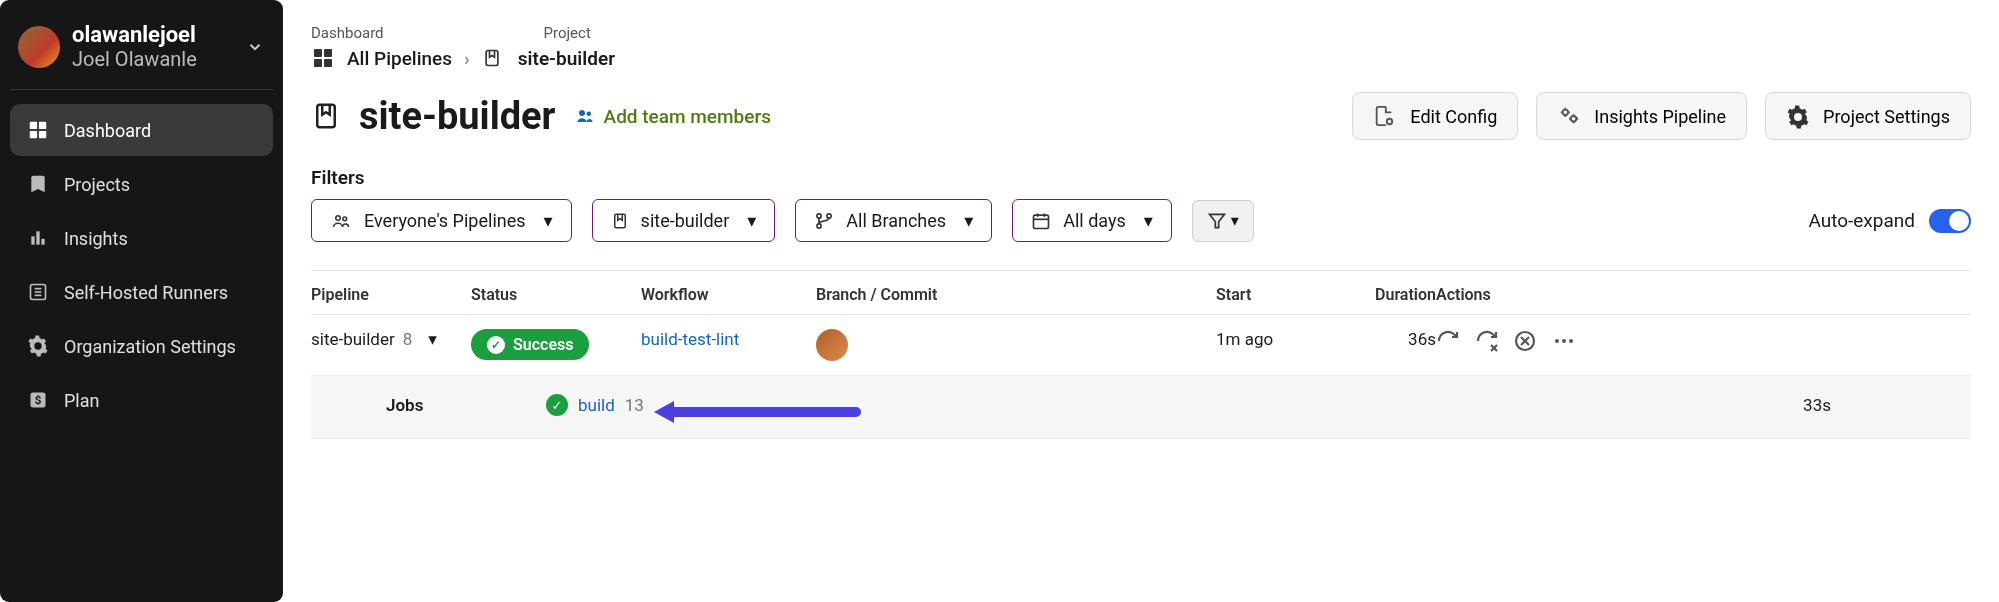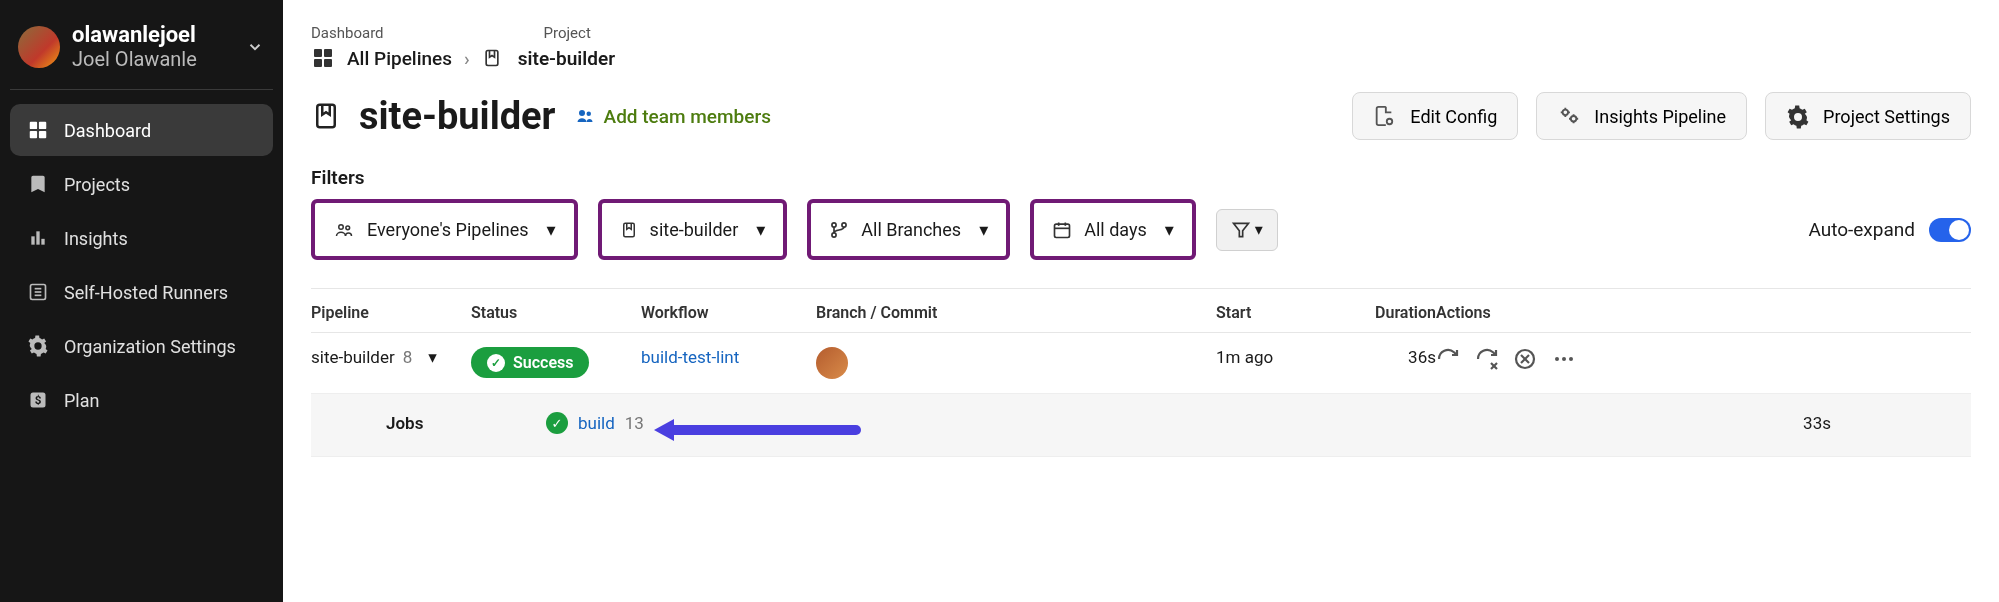--- a/index.html
+++ b/index.html
@@ -1,17 +1,17 @@
 <!DOCTYPE html>
 <html><head>
 <meta charset="utf-8">
 <style>
 * { margin: 0; padding: 0; box-sizing: border-box; font-family: -apple-system, BlinkMacSystemFont, "Segoe UI", Roboto, sans-serif; }
 body { display: flex; width: 1999px; height: 602px; background: #fff; overflow: hidden; }
-.sidebar { width: 283px; background: #161616; color: #fff; padding: 18px 10px; display: flex; flex-direction: column; }
+.sidebar { width: 283px; background: #161616; color: #fff; padding: 18px 10px; display: flex; flex-direction: column; border-radius: 9px; }
 .org-switch { display: flex; align-items: center; gap: 12px; padding: 4px 8px 18px 8px; border-bottom: 1px solid #3a3a3a; margin-bottom: 14px; }
 .avatar-small { width: 42px; height: 42px; border-radius: 50%; background: linear-gradient(135deg,#8a6d3b,#c0392b 60%,#f39c12); display:flex; align-items:center; justify-content:center; font-size:12px; color:#fff; }
 .org-text { flex:1; }
 .org-name { font-size: 22px; font-weight: 700; }
 .org-sub { font-size: 20px; color: #bbb; }
 .chevron { width:20px; height:20px; display:flex; align-items:center; justify-content:center; }
 .nav { display:flex; flex-direction:column; gap:2px; }
 .nav-item { display:flex; align-items:center; gap:14px; padding: 14px 16px; border-radius:10px; font-size:18px; color:#e0e0e0; cursor:pointer; }
 .nav-item.active { background:#3a3a3a; color:#fff; }
 .nav-icon { width:24px; height:24px; display:flex; align-items:center; justify-content:center; }
@@ -21,21 +21,21 @@
 .bc-icon { width:24px; height:24px; }
 .bc-sep { color:#888; }
 .title-row { display:flex; align-items:center; gap:18px; margin-bottom: 26px; }
 .title { font-size:38px; font-weight:700; }
 .add-members { color:#4d7c0f; font-size:19px; font-weight:500; display:flex; align-items:center; gap:8px;}
 .title-spacer { flex:1; }
 .btn { display:flex; align-items:center; gap:15px; padding: 12px 20px; border:1px solid #d8d8d8; background:#f6f6f6; border-radius:8px; font-size:18px; cursor:pointer; }
 .btn .ico { width:22px; height:22px; }
 .filters-label { font-size:19px; font-weight:600; margin-bottom:10px; }
 .filters-row { display:flex; align-items:center; gap:20px; }
-.filter { display:flex; align-items:center; gap:12px; border:4px solid #701a75; border-radius:6px; padding:16px 18px; font-size:18px; cursor:pointer; }
+.filter { display:flex; align-items:center; gap:12px; border:1px solid #701a75; border-radius:6px; padding:10px 18px; font-size:18px; cursor:pointer; }
 .filter .caret { margin-left:6px; }
 .filter-icon-box { border:1px solid #d0d0d0; background:#f1f1f1; border-radius:6px; padding:10px 14px; display:flex; align-items:center; gap:4px; cursor:pointer;}
 .filters-spacer { flex:1; }
 .auto-expand { display:flex; align-items:center; gap:14px; font-size:19px;}
 .toggle { width:42px; height:24px; border-radius:12px; background:#2563eb; position:relative; cursor:pointer;}
 .toggle::after{ content:""; position:absolute; right:2px; top:2px; width:20px; height:20px; background:#fff; border-radius:50%; }
 .table-head { display:grid; grid-template-columns: 160px 170px 175px 400px 120px 100px 140px; gap:0; padding: 14px 0 10px 0; border-top:1px solid #e6e6e6; border-bottom:1px solid #e6e6e6; font-size:16px; color:#333; font-weight:600; margin-top:28px;}
 .table-row { display:grid; grid-template-columns: 160px 170px 175px 400px 120px 100px 140px; padding: 14px 0; border-bottom:1px solid #eee; font-size:17px; align-items:flex-start;}
 .pipeline-cell { display:flex; align-items:center; gap:8px;}
 .muted { color:#777; }

